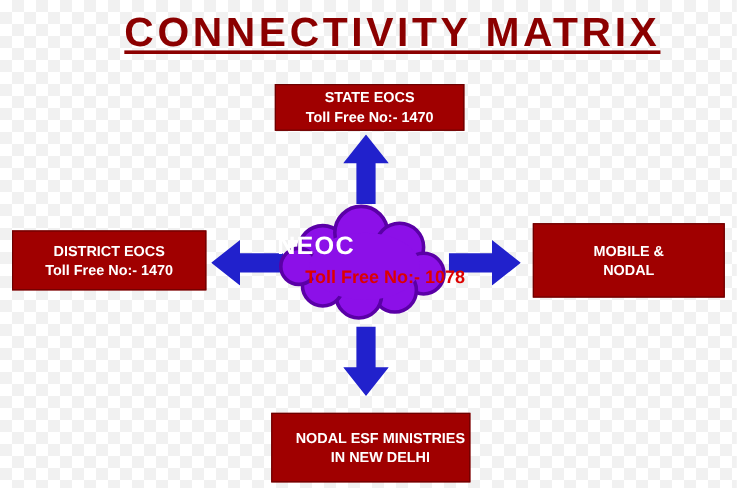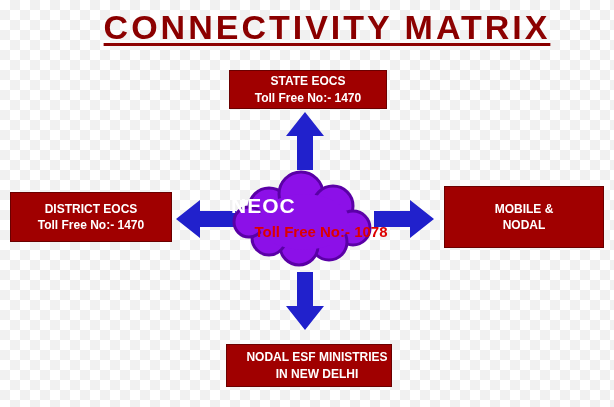--- a/index.html
+++ b/index.html
@@ -36,21 +36,21 @@
     line-height: 1.35;
     display: flex;
     flex-direction: column;
     justify-content: center;
     align-items: center;
     text-align: center;
   }
   .box-top    { left: 229px; top: 70px;  width: 158px; height: 39px; }
   .box-left   { left: 10px;  top: 192px; width: 162px; height: 50px; }
   .box-right  { left: 444px; top: 186px; width: 160px; height: 62px; align-items: center; }
-  .box-bottom { left: 226px; top: 344px; width: 166px; height: 43px; padding-left: 16px; }
+  .box-bottom { left: 226px; top: 344px; width: 166px; height: 58px; padding-left: 16px; }
   .arrow { position: absolute; display: block; }
   .arrow polygon { fill: var(--arrow, #2121cc); }
   .arrow-up    { left: 286px; top: 112px; }
   .arrow-down  { left: 286px; top: 272px; }
   .arrow-left  { left: 176px; top: 200px; }
   .arrow-right { left: 374px; top: 200px; }
   .cloud { position: absolute; left: 231px; top: 166px; }
   .cloud circle, .cloud ellipse { fill: var(--cloud-fill, #8c10e8); }
   .cloud .rim { stroke: var(--cloud-stroke, #5a00a6); stroke-width: 3; }
   .center-label {

